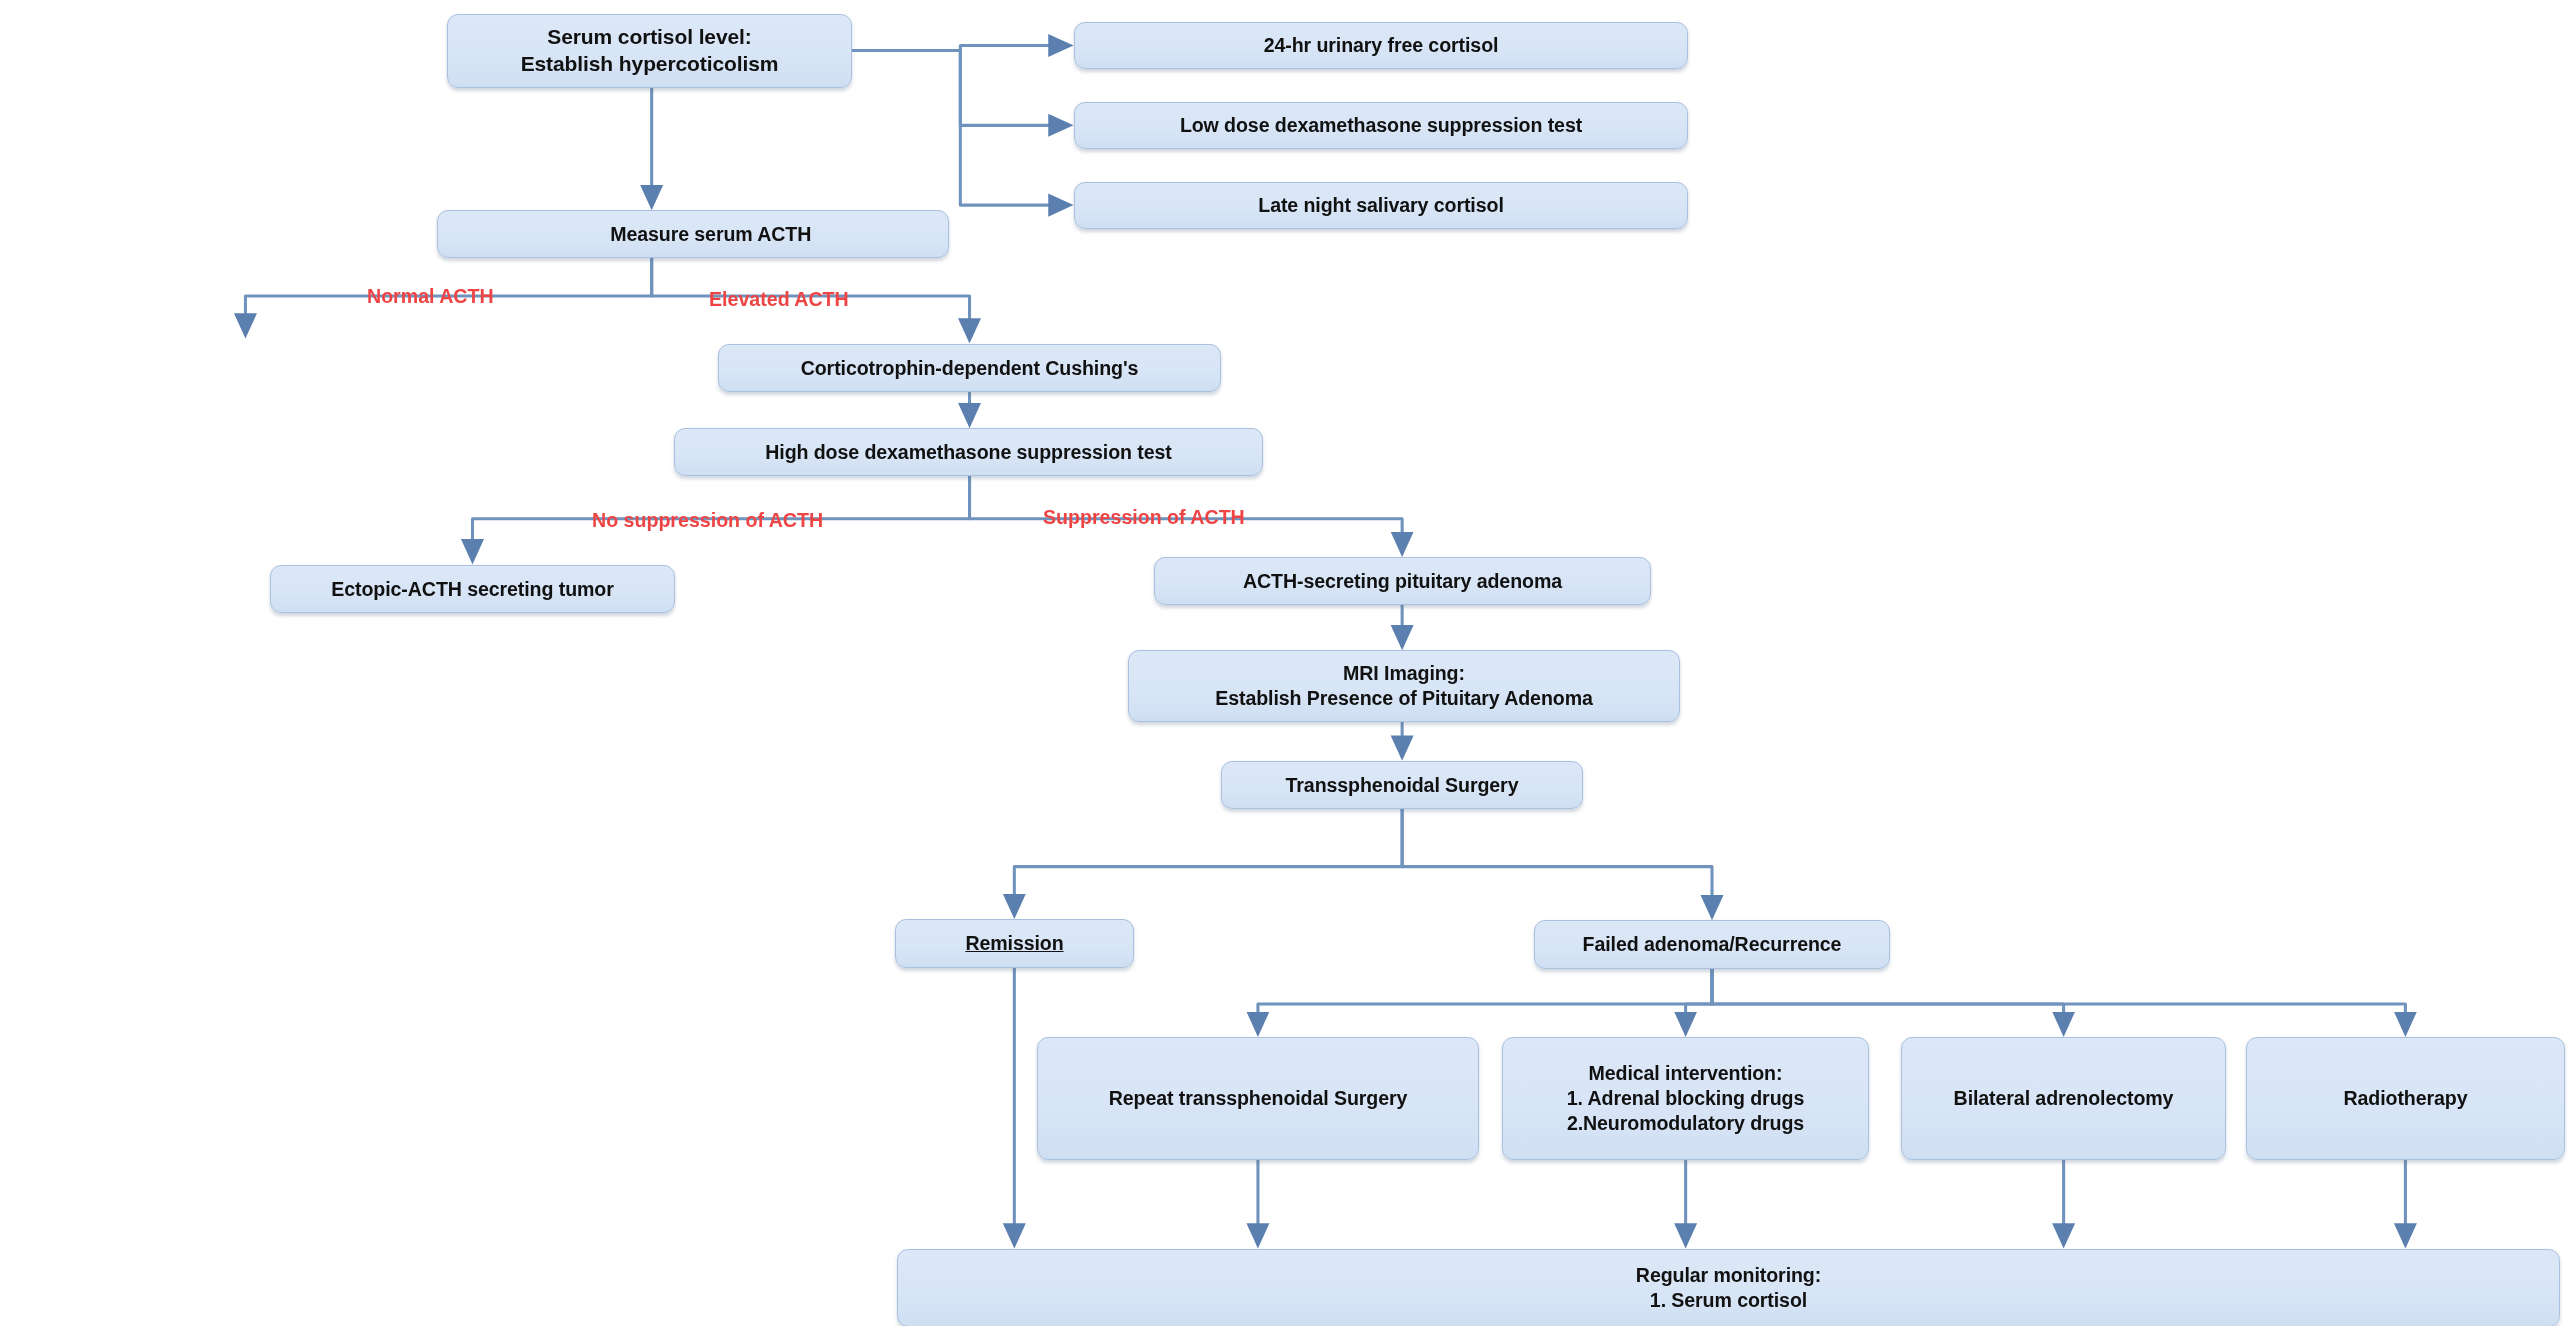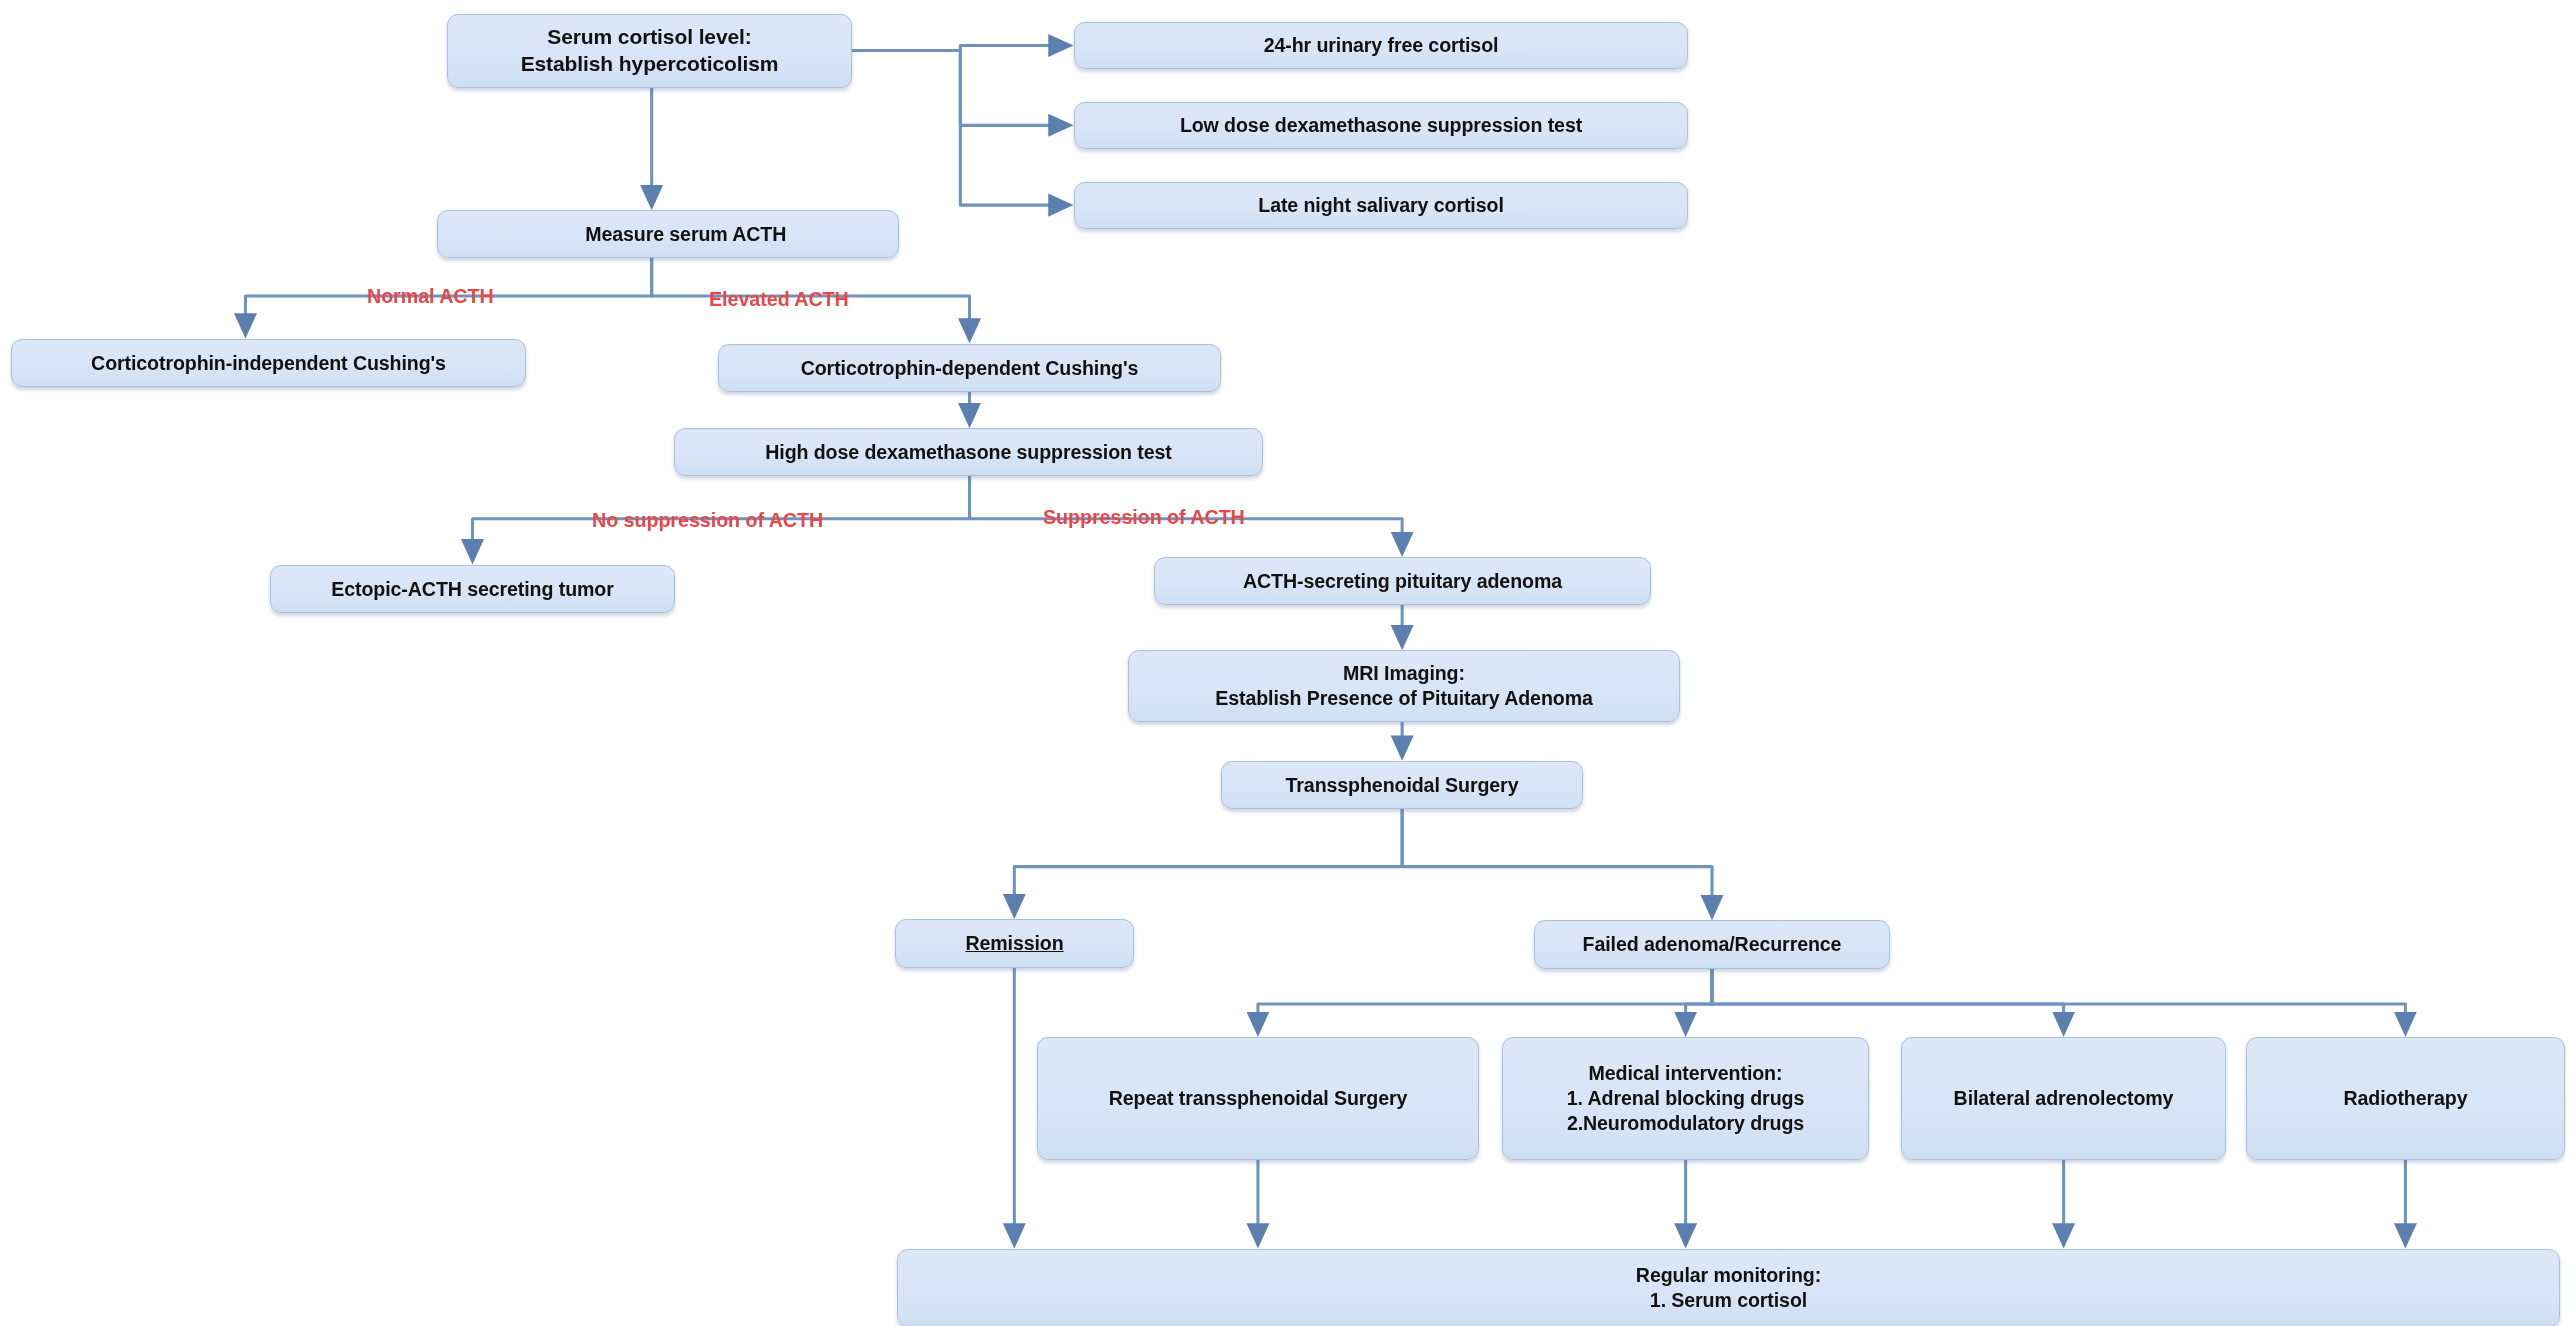--- a/index.html
+++ b/index.html
@@ -101,23 +101,22 @@
 
   <div class="node" style="left:447px;top:13.5px;width:405px;height:74px;font-size:21px;">Serum cortisol level:
 Establish hypercoticolism</div>
 
   <div class="node" style="left:1074px;top:22px;width:614px;height:47px;font-size:19.6px;">24-hr urinary free cortisol</div>
 
   <div class="node" style="left:1074px;top:102px;width:614px;height:47px;font-size:19.6px;">Low dose dexamethasone suppression test</div>
 
   <div class="node" style="left:1074px;top:182px;width:614px;height:47px;font-size:19.6px;">Late night salivary cortisol</div>
 
-  <div class="node" style="left:437px;top:210px;width:462px;height:48px;font-size:19.6px;padding-left:44px;">Measure serum ACTH</div>
+  <div class="node" style="left:437px;top:210px;width:512px;height:48px;font-size:19.6px;padding-left:44px;">Measure serum ACTH</div>
 
-  <div class="node" style="left:11px;top:339px;width:515px;height:48px;font-size:19.6px;">Corticotrophin-independent Cushing's</div>
 
   <div class="node" style="left:718px;top:344px;width:503px;height:48px;font-size:19.6px;">Corticotrophin-dependent Cushing's</div>
 
   <div class="node" style="left:674px;top:428px;width:589px;height:48px;font-size:19.6px;">High dose dexamethasone suppression test</div>
 
   <div class="node" style="left:270px;top:565px;width:405px;height:48px;font-size:19.6px;">Ectopic-ACTH secreting tumor</div>
 
   <div class="node" style="left:1154px;top:557px;width:497px;height:48px;font-size:19.6px;">ACTH-secreting pituitary adenoma</div>
 
   <div class="node" style="left:1128px;top:650px;width:552px;height:72px;font-size:19.6px;">MRI Imaging:

